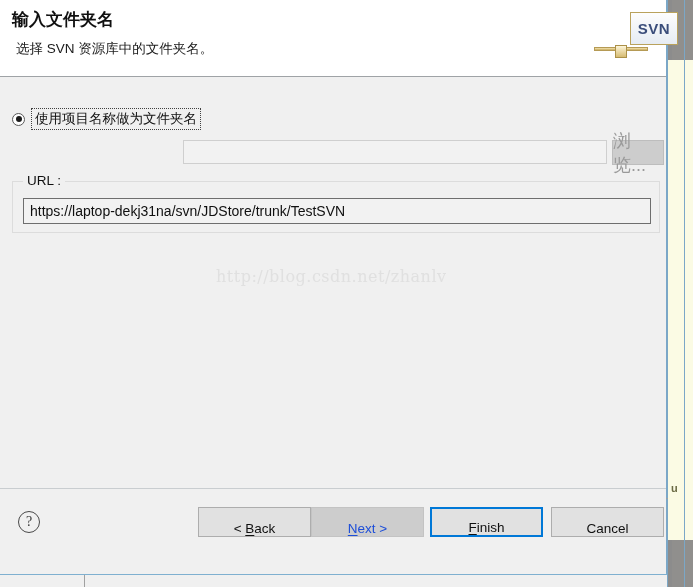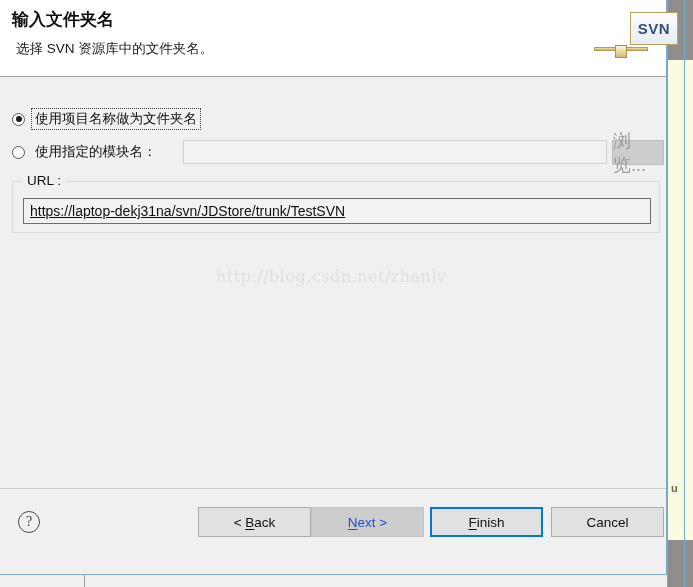--- a/index.html
+++ b/index.html
@@ -289,21 +289,20 @@
     left: 10px; top: 16px;
     width: 628px; height: 26px;
     background: #f2f2f2;
     border: 1px solid #6e6e6e;
     box-sizing: border-box;
     display: flex;
     align-items: center;
     padding-left: 6px;
     font-size: 14px;
     color: #101010;
-    text-decoration: underline;
   }
 
   .watermark {
     position: absolute;
     left: 216px; top: 182px;
     font-size: 16px;
     color: #e0e0e0;
     font-family: "DejaVu Serif", serif;
     letter-spacing: .5px;
     white-space: nowrap;
@@ -333,21 +332,21 @@
   .btn {
     position: absolute;
     top: 18px;
     height: 30px;
     background: #e1e1e1;
     border: 1px solid #adadad;
     box-sizing: border-box;
     font-size: 13.5px;
     color: #101010;
     display: flex;
-    align-items: center;
+    align-items: flex-end;
     justify-content: center;
     font-family: "Liberation Sans", sans-serif;
   }
   .btn u { text-underline-offset: 2px; }
   .btn.back   { left: 198px; width: 113px; }
   .btn.next   { left: 311px; width: 113px;
                 background: #cdcdcd; border-color: #c3c3c3; color: #1d4ed8; }
   .btn.finish { left: 430px; width: 113px;
                 border: 2px solid #0078d7; background: #e1e1e1; }
   .btn.cancel { left: 551px; width: 113px; }
@@ -383,24 +382,20 @@
       </div>
     </div>
 
     <div class="body-area">
 
       <div class="radio-row" style="left:12px; top:24px;">
         <span class="radio-mark checked"></span>
         <span class="radio-label focused">使用项目名称做为文件夹名</span>
       </div>
 
-      <div class="radio-row" style="left:12px; top:57px;">
-        <span class="radio-mark"></span>
-        <span class="radio-label">使用指定的模块名：</span>
-      </div>
 
       <div class="module-input"></div>
 
       <div class="browse-btn">
         <span>浏览...</span>
       </div>
 
       <div class="url-group">
         <div class="url-group-label">URL :</div>
         <div class="url-input">

